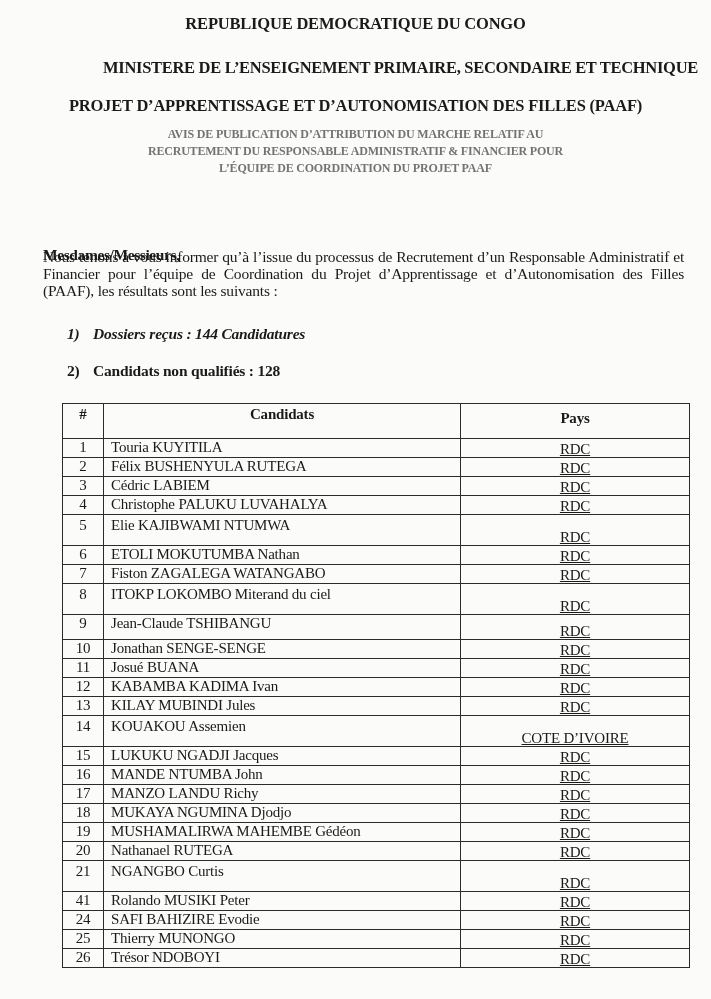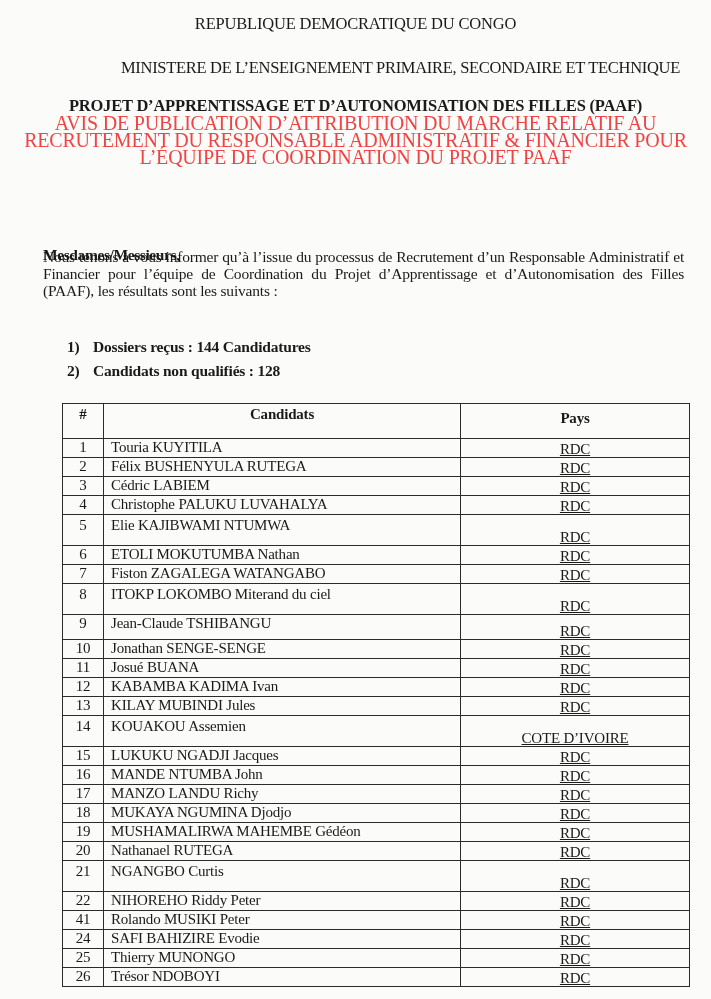--- a/index.html
+++ b/index.html
@@ -20,29 +20,30 @@
       left: 0; top: 0;
       width: 711px;
       height: 999px;
     }
     .hdr {
       position: absolute;
       left: 0;
       width: 711px;
       text-align: center;
       white-space: nowrap;
+      font-weight: bold;
     }
     .h-republic { top: 14px; font-size: 16.5px; letter-spacing: -0.2px; }
     .h-ministry { top: 58px; font-size: 16.5px; letter-spacing: -0.3px; padding-left: 45px; }
     .h-project  { top: 96px; font-size: 16.5px; font-weight: bold; letter-spacing: -0.2px; }
     .h-avis {
-      top: 115px;
-      font-size: 20px;
+      top: 126px;
+      font-size: 12px;
       line-height: 17px;
-      color: #ef4444;
+      color: #737373;
       letter-spacing: -0.2px;
     }
     .salutation {
       position: absolute;
       left: 43px; top: 210px;
       font-size: 15.5px;
       font-weight: bold;
       letter-spacing: -0.4px;
       margin-top: 36px;
     }
@@ -56,21 +57,21 @@
       letter-spacing: -0.2px;
     }
     .summary-item {
       position: absolute;
       left: 67px;
       font-size: 15.5px;
       font-weight: bold;
       letter-spacing: -0.2px;
     }
     .summary-item .num { display: inline-block; width: 26px; }
-    .si-1 { top: 338px; }
+    .si-1 { top: 325px; font-style: italic; }
     .si-2 { top: 362px; }
 
     table.candidates {
       position: absolute;
       left: 62px; top: 403px;
       width: 628px;
       border-collapse: collapse;
       font-size: 15px;
       letter-spacing: -0.2px;
     }
@@ -237,25 +238,20 @@
           <td class="col-num">20</td>
           <td class="col-name">Nathanael RUTEGA</td>
           <td class="col-country">RDC</td>
         </tr>
         <tr class="tall">
           <td class="col-num">21</td>
           <td class="col-name">NGANGBO Curtis</td>
           <td class="col-country">RDC</td>
         </tr>
         <tr>
-          <td class="col-num">22</td>
-          <td class="col-name">NIHOREHO Riddy Peter</td>
-          <td class="col-country">RDC</td>
-        </tr>
-        <tr>
           <td class="col-num">41</td>
           <td class="col-name">Rolando MUSIKI Peter</td>
           <td class="col-country">RDC</td>
         </tr>
         <tr>
           <td class="col-num">24</td>
           <td class="col-name">SAFI BAHIZIRE Evodie</td>
           <td class="col-country">RDC</td>
         </tr>
         <tr>

